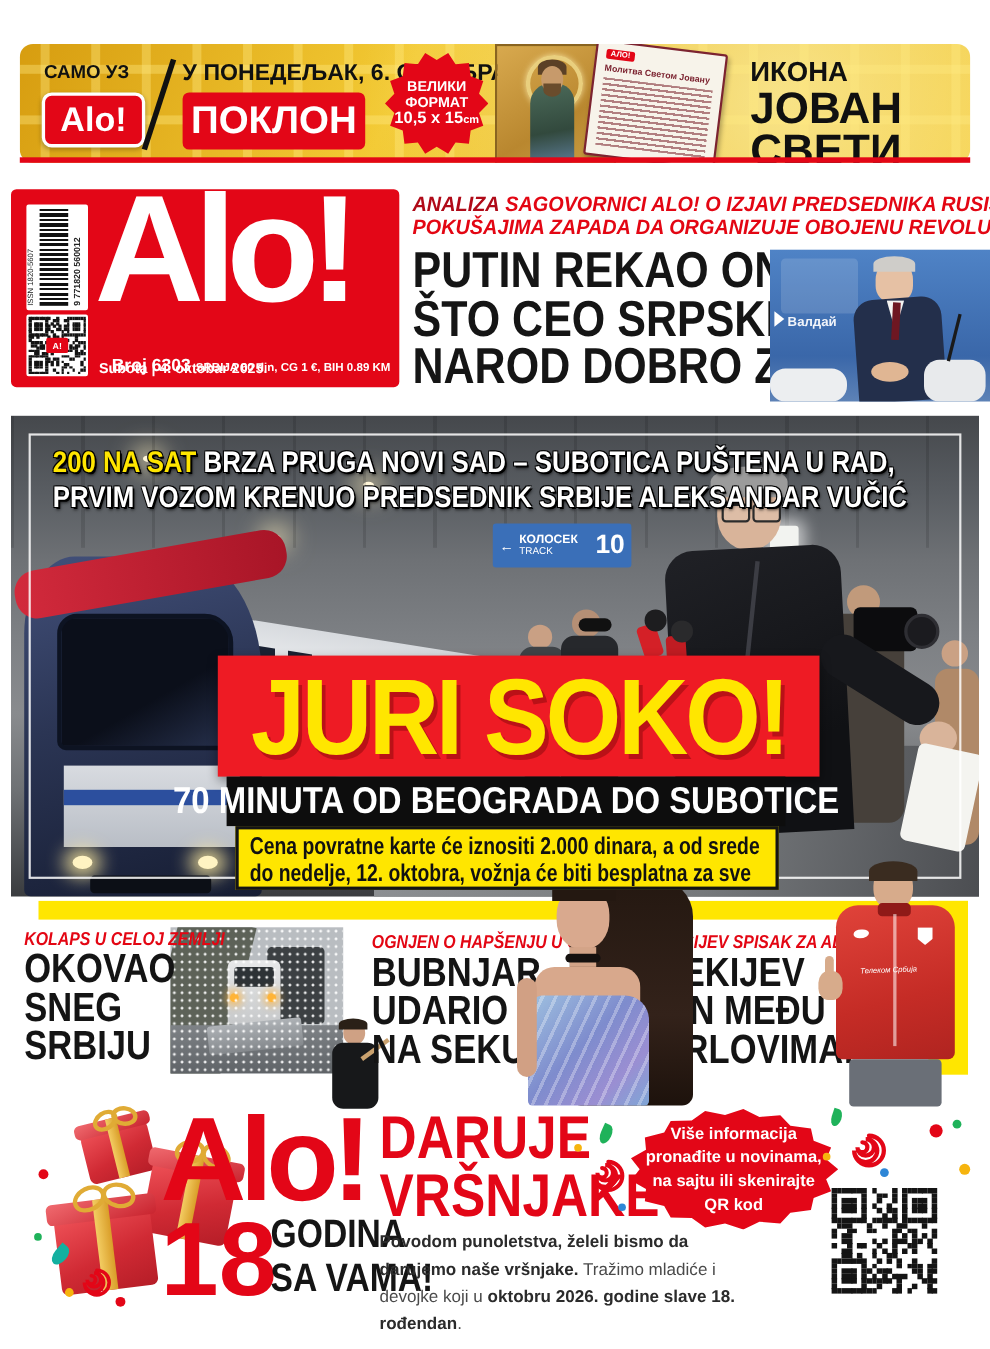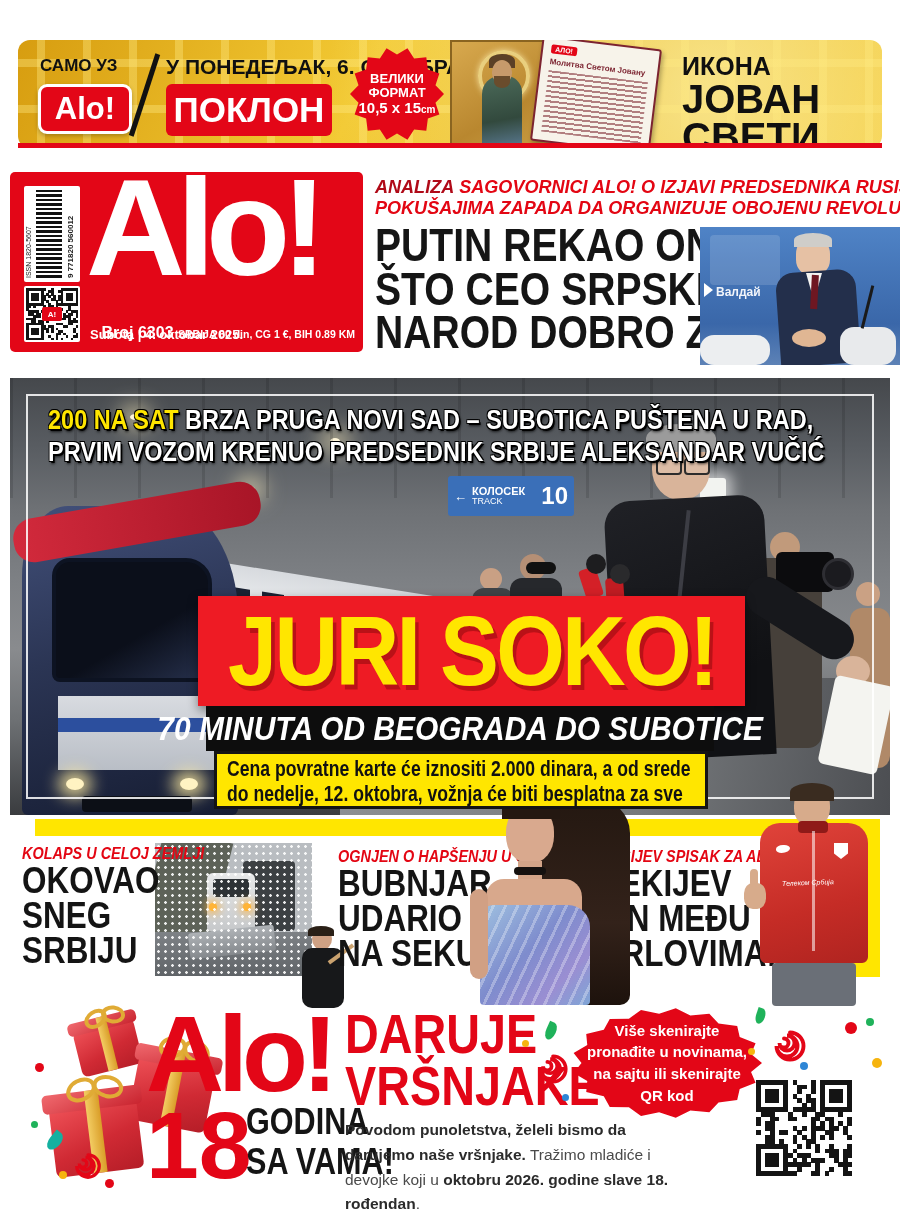--- a/index.html
+++ b/index.html
@@ -468,21 +468,21 @@
     <div class="photo-frame"></div>
 
     <div class="abs photo-kicker" style="left:38px;top:26px;z-index:6;">
       <div><span class="sqz" style="transform:scaleX(.87);"><span style="color:#ffe600;">200 NA SAT</span>&nbsp;<span>BRZA PRUGA NOVI SAD – SUBOTICA PUŠTENA U RAD,</span></span></div>
       <div><span class="sqz" style="transform:scaleX(.87);">PRVIM VOZOM KRENUO PREDSEDNIK SRBIJE ALEKSANDAR VUČIĆ</span></div>
     </div>
 
     <div class="abs hl-red-band" style="left:188px;top:218px;width:547px;height:110px;z-index:7;">
       <span class="hl-yellow-text sqzC" style="transform:scaleX(.9);">JURI SOKO!</span>
     </div>
-    <div class="abs hl-black-band" style="left:196px;top:328px;width:508px;height:45px;z-index:7;font-style:italic;">
+    <div class="abs hl-black-band" style="left:196px;top:328px;width:508px;height:45px;z-index:7;">
       <span class="sqzC">70 MINUTA OD BEOGRADA DO SUBOTICE</span>
     </div>
     <div class="abs deck-band" style="left:204px;top:373px;width:494px;height:58px;z-index:7;">
       <div><span class="sqz" style="transform:scaleX(.8);">Cena povratne karte će iznositi 2.000 dinara, a od srede</span></div>
       <div><span class="sqz" style="transform:scaleX(.8);">do nedelje, 12. oktobra, vožnja će biti besplatna za sve</span></div>
     </div>
   </div>
 
   <div class="abs ybar" style="left:35px;top:819px;width:845px;height:17px;z-index:1;"></div>
   <div class="abs ybar" style="left:844px;top:819px;width:36px;height:158px;z-index:1;"></div>
@@ -594,21 +594,21 @@
   </div>
 
   <svg class="abs" style="left:536px;top:1052px;" width="34" height="34" viewBox="0 0 24 24">
       <path d="M12 3 a9 9 0 1 1 -9 9 a7 7 0 1 0 7 -7 a5 5 0 1 1 -5 5 a3 3 0 1 0 3 -3" fill="none" stroke="#e30617" stroke-width="2.6" stroke-linecap="round"></path>
     </svg>
   <div class="tear" style="left:546px;top:1022px;width:10px;height:18px;background:#1fb25a;transform:rotate(24deg);"></div>
   <div class="dot" style="left:522px;top:1040px;width:7px;height:7px;background:#f6b40e;"></div>
   <div class="dot" style="left:562px;top:1094px;width:7px;height:7px;background:#2e86d6;"></div>
 
   <div class="abs bubble starburst-soft" style="left: 572px; top: 1008px; width: 190px; height: 110px; clip-path: polygon(100% 50%, 94.23% 58.27%, 96.62% 68.06%, 88.26% 73.69%, 86.95% 83.68%, 77.12% 85.91%, 72.29% 94.76%, 62.31% 93.28%, 54.61% 99.79%, 45.85% 94.81%, 36.32% 98.09%, 29.94% 90.28%, 19.87% 89.9%, 16.74% 80.32%, 7.49% 76.32%, 8.04% 66.26%, 0.85% 59.19%, 5% 50%, 0.85% 40.81%, 8.04% 33.74%, 7.49% 23.68%, 16.74% 19.68%, 19.87% 10.1%, 29.94% 9.72%, 36.32% 1.91%, 45.85% 5.19%, 54.61% 0.21%, 62.31% 6.72%, 72.29% 5.24%, 77.12% 14.09%, 86.95% 16.32%, 88.26% 26.31%, 96.62% 31.94%, 94.23% 41.73%);">
-    <span>Više skenirajte</span>
+    <span>Više informacija</span>
     <span>pronađite u novinama,</span>
     <span>na sajtu ili skenirajte</span>
     <span>QR kod</span>
   </div>
 
   <div class="abs bodytext" style="left:345px;top:1118px;width:336px;">
     <span class="b">Povodom punoletstva, želeli bismo da darujemo naše vršnjake.</span><span class="r"> Tražimo mladiće i devojke koji u </span><span class="b">oktobru 2026.</span><span class="r"> </span><span class="b">godine slave 18. rođendan</span><span class="r">.</span>
   </div>
 
   <div class="abs" style="left:756px;top:1080px;width:96px;height:96px;background:#fff;">

